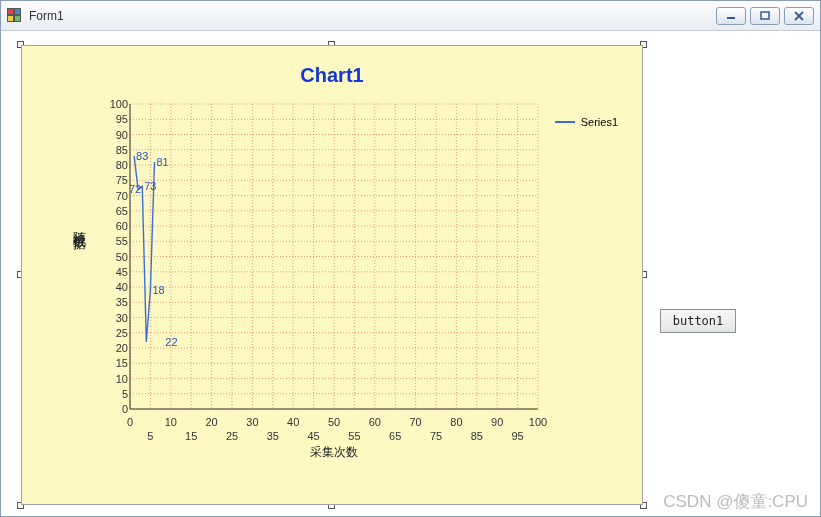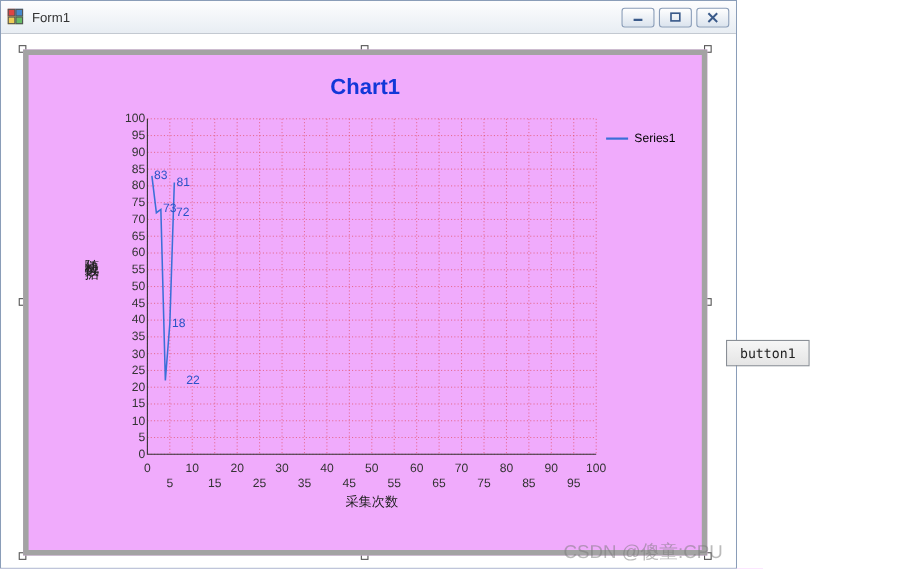--- a/index.html
+++ b/index.html
@@ -1,19 +1,19 @@
 <!DOCTYPE html>
 <html><head>
   <meta charset="utf-8">
   <style>
     * { box-sizing: border-box; margin: 0; padding: 0; }
     body { font-family: "Microsoft YaHei", Tahoma, sans-serif; background: #fff; width: 821px; height: 517px; overflow: hidden; }
     
     
-    .window { width: 670px; height: 517px; border: 1px solid #8a9db8; background: #fff; display: flex; flex-direction: column; }
+    .window { width: 821px; height: 517px; border: 1px solid #8a9db8; background: #fff; display: flex; flex-direction: column; }
     .titlebar { height: 30px; background: linear-gradient(#fdfdfe, #e8edf3); border-bottom: 1px solid #c3c9d1; display: flex; align-items: center; padding: 0 6px; }
     .titlebar .icon-box { width: 16px; height: 16px; margin-right: 6px; position: relative; }
     .titlebar .icon-box .sq { position: absolute; width: 7px; height: 7px; border: 1px solid #555; }
     .titlebar .icon-box .sq.r { background: #d44; top: 0; left: 0; }
     .titlebar .icon-box .sq.b { background: #48c; top: 0; left: 7px; }
     .titlebar .icon-box .sq.y { background: #ec5; top: 7px; left: 0; }
     .titlebar .icon-box .sq.g { background: #6b6; top: 7px; left: 7px; }
     .title-text { font-size: 12px; color: #333; }
     .win-buttons { margin-left: auto; display: flex; gap: 4px; }
     .win-btn { width: 30px; height: 18px; border: 1px solid #8a9db8; border-radius: 3px; background: linear-gradient(#fefefe, #dbe4ee); display: flex; align-items: center; justify-content: center; }
@@ -27,21 +27,21 @@
     .handle { position: absolute; width: 7px; height: 7px; background: #fff; border: 1px solid #555; }
     .h-nw { left: -4px; top: -4px; }
     .h-n  { left: 50%; top: -4px; margin-left: -4px; }
     .h-ne { right: -4px; top: -4px; }
     .h-w  { left: -4px; top: 50%; margin-top: -4px; }
     .h-e  { right: -4px; top: 50%; margin-top: -4px; }
     .h-sw { left: -4px; bottom: -4px; }
     .h-s  { left: 50%; bottom: -4px; margin-left: -4px; }
     .h-se { right: -4px; bottom: -4px; }
     
-    .chart-panel { width: 100%; height: 100%; border: 5px solid #a3a3a3; background: #f0abfc; position: relative; }
+    .chart-panel { width: 100%; height: 100%; border: 1px solid #a3a3a3; background: #fef9c3; position: relative; }
     .chart-title { position: absolute; top: 18px; left: 0; right: 0; text-align: center; font-size: 20px; font-weight: bold; color: #1237d8; }
     
     
     .plot { position: absolute; left: 108px; top: 58px; width: 408px; height: 305px; }
     .plot svg { width: 100%; height: 100%; overflow: visible; }
     
     .y-ticks { position: absolute; left: 78px; top: 58px; width: 28px; height: 305px; }
     .y-tick { position: absolute; right: 0; font-size: 11px; color: #333; transform: translateY(-50%); }
     
     .x-ticks { position: absolute; left: 108px; top: 368px; width: 408px; height: 38px; }
@@ -202,21 +202,21 @@
               <line y1="30.5" y2="30.5" x1="0" x2="408" stroke="#d33" stroke-width="0.5" stroke-dasharray="1,2"></line>
               <line y1="15.25" y2="15.25" x1="0" x2="408" stroke="#d33" stroke-width="0.5" stroke-dasharray="1,2"></line>
               <line y1="0" y2="0" x1="0" x2="408" stroke="#d33" stroke-width="0.5" stroke-dasharray="1,2"></line>
               <path d="M 0 0 L 0 305 L 408 305" fill="none" stroke="#333" stroke-width="1"></path>
               <path d="M 4.08 51.85000000000002 L 8.16 85.4 L 12.24 82.35 L 16.32 237.9 L 20.400000000000002 186.05 L 24.48 57.94999999999999" fill="none" stroke="#3a6fd8" stroke-width="1.4"></path>
             </svg>
         </div>
 
         <div id="data-labels-layer">
             <span class="data-label" style="left: 114.08px; top: 103.85px;">83</span>
-            <span class="data-label" style="left: 134px; top: 137.4px;">72</span>
+            <span class="data-label" style="left: 107px; top: 137.4px;">72</span>
             <span class="data-label" style="left: 122.24px; top: 134.35px;">73</span>
             <span class="data-label" style="left: 126.32px; top: 289.9px; margin-left: 17px;">22</span>
             <span class="data-label" style="left: 130.4px; top: 238.05px;">18</span>
             <span class="data-label" style="left: 134.48px; top: 109.95px;">81</span>
           </div>
 
         <div class="legend">
           <div class="legend-line"></div>
           <span>Series1</span>
         </div>

